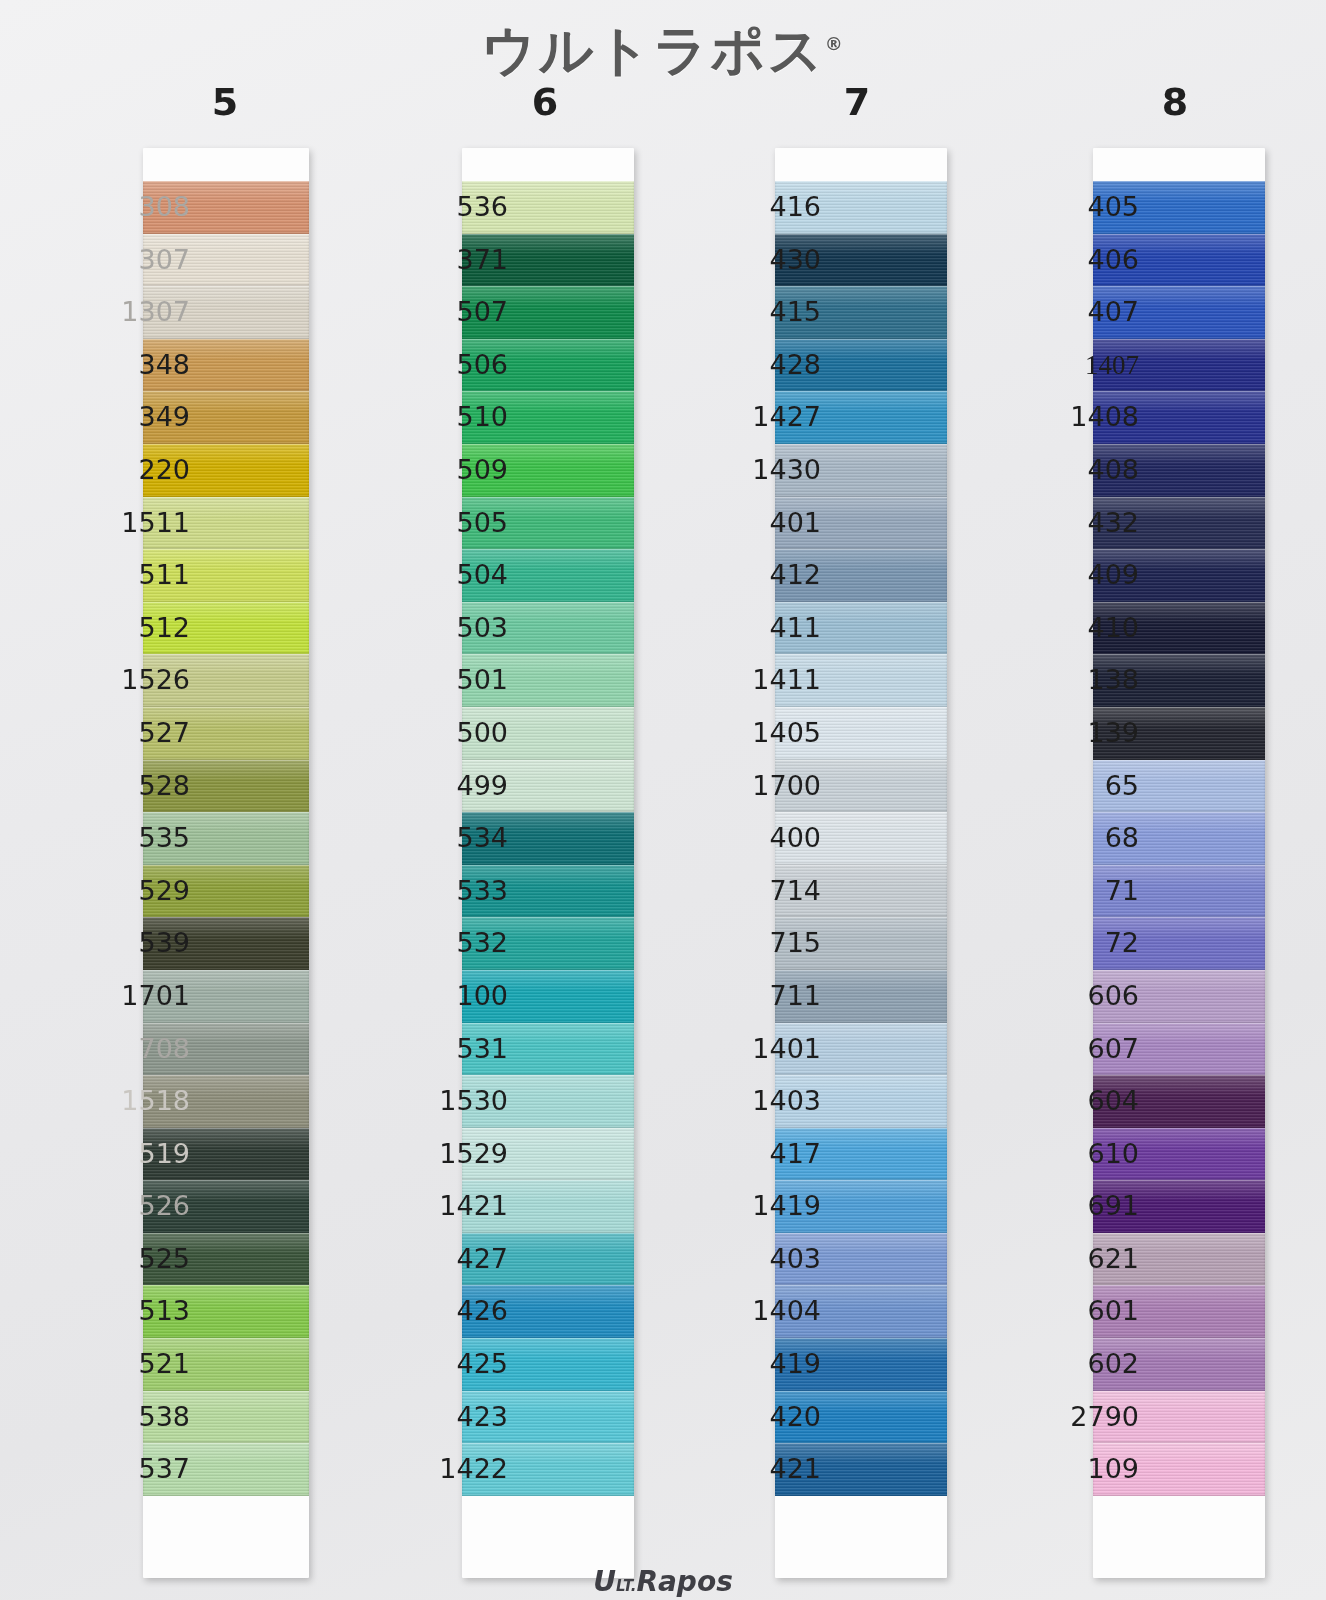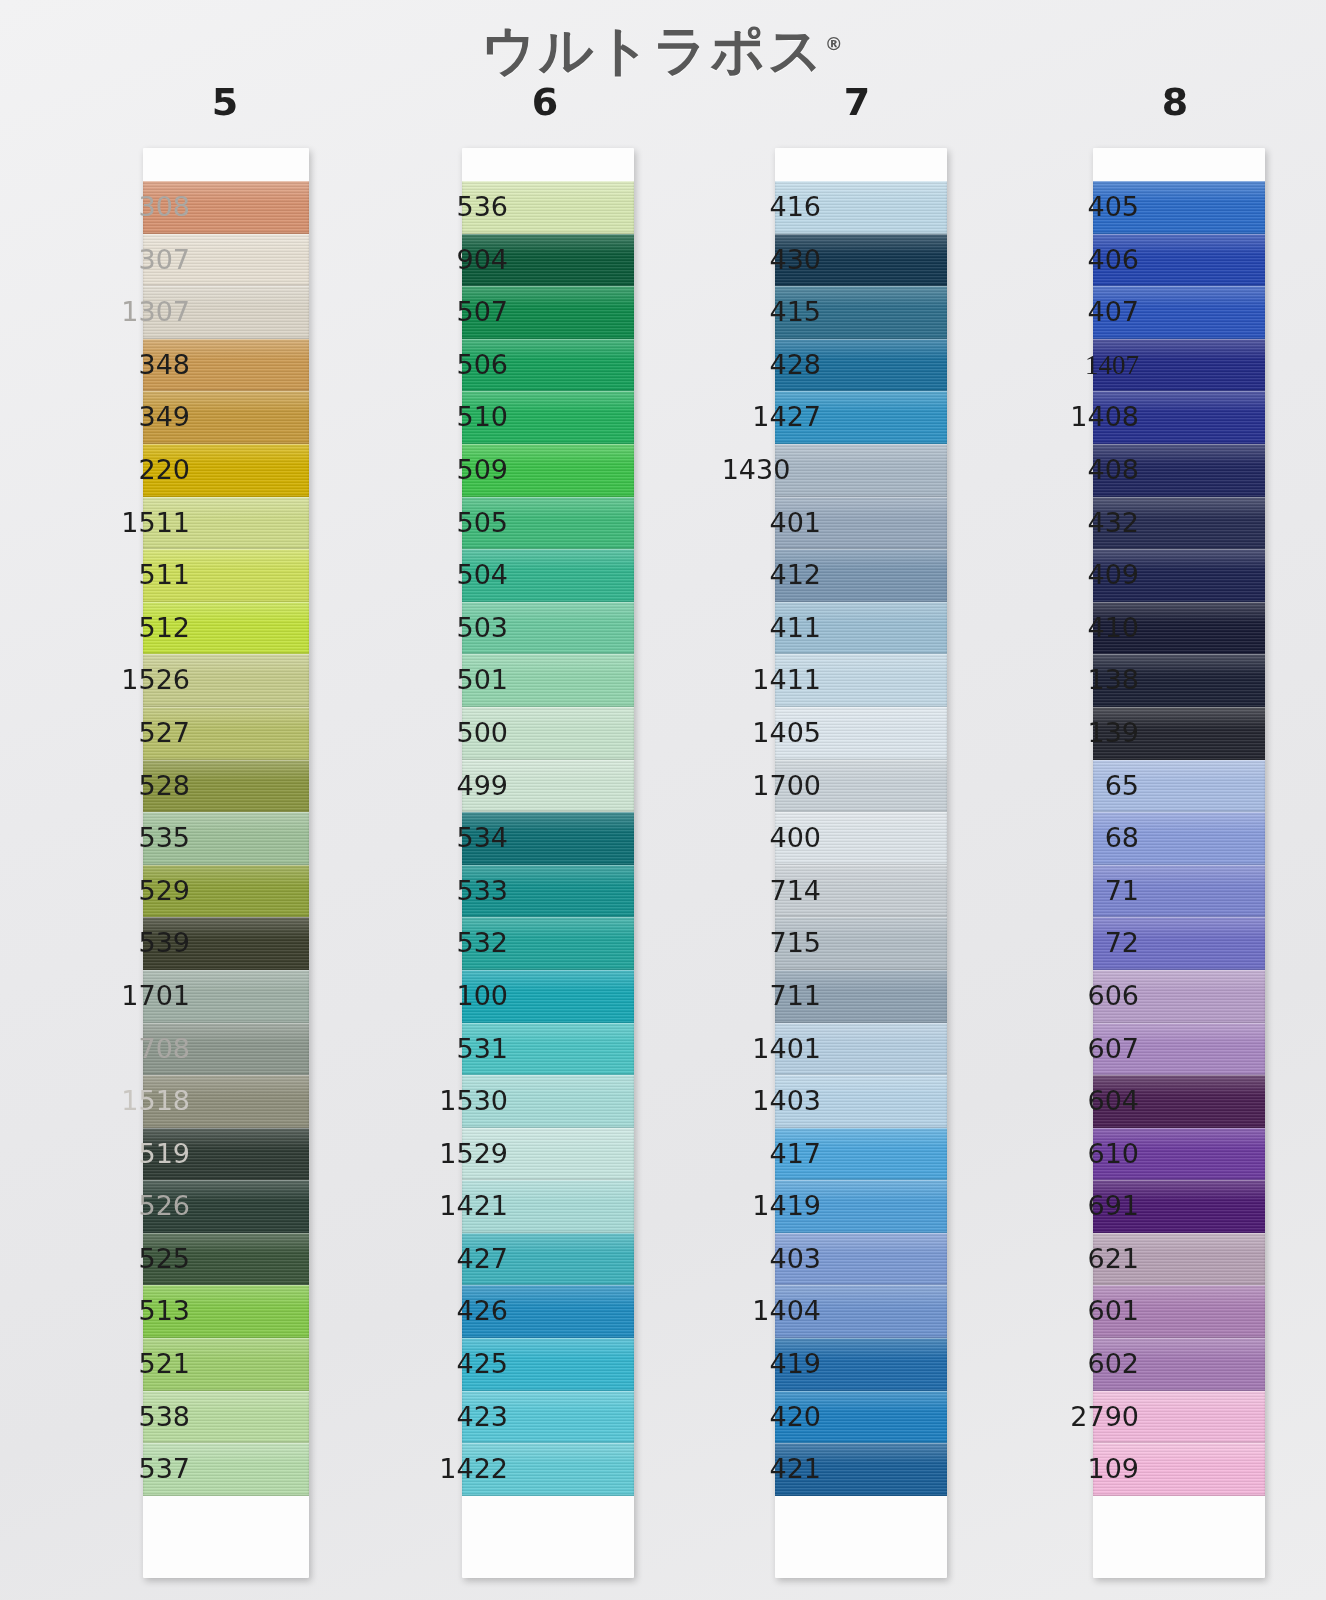--- a/index.html
+++ b/index.html
@@ -172,21 +172,21 @@
             <div class="swatch" title="1421" style="height: 52.6px; background: rgb(169, 220, 216);"></div>
             <div class="swatch" title="427" style="height: 52.6px; background: rgb(63, 178, 188);"></div>
             <div class="swatch" title="426" style="height: 52.6px; background: rgb(31, 140, 192);"></div>
             <div class="swatch" title="425" style="height: 52.6px; background: rgb(53, 182, 207);"></div>
             <div class="swatch" title="423" style="height: 52.6px; background: rgb(87, 200, 216);"></div>
             <div class="swatch" title="1422" style="height: 52.6px; background: rgb(98, 203, 214);"></div>
           </div>
         </div>
         <div class="labels" style="left: 378px; width: 130px;">
           <div class="lbl" style="height: 52.6px; line-height: 52.6px;">536</div>
-          <div class="lbl" style="height: 52.6px; line-height: 52.6px;">904</div>
+          <div class="lbl" style="height: 52.6px; line-height: 52.6px;">371</div>
           <div class="lbl" style="height: 52.6px; line-height: 52.6px;">507</div>
           <div class="lbl" style="height: 52.6px; line-height: 52.6px;">506</div>
           <div class="lbl" style="height: 52.6px; line-height: 52.6px;">510</div>
           <div class="lbl" style="height: 52.6px; line-height: 52.6px;">509</div>
           <div class="lbl" style="height: 52.6px; line-height: 52.6px;">505</div>
           <div class="lbl" style="height: 52.6px; line-height: 52.6px;">504</div>
           <div class="lbl" style="height: 52.6px; line-height: 52.6px;">503</div>
           <div class="lbl" style="height: 52.6px; line-height: 52.6px;">501</div>
           <div class="lbl" style="height: 52.6px; line-height: 52.6px;">500</div>
           <div class="lbl" style="height: 52.6px; line-height: 52.6px;">499</div>
@@ -235,21 +235,21 @@
             <div class="swatch" title="420" style="height: 52.6px; background: rgb(29, 127, 192);"></div>
             <div class="swatch" title="421" style="height: 52.6px; background: rgb(26, 95, 152);"></div>
           </div>
         </div>
         <div class="labels" style="left: 691px; width: 130px;">
           <div class="lbl" style="height: 52.6px; line-height: 52.6px;">416</div>
           <div class="lbl" style="height: 52.6px; line-height: 52.6px;">430</div>
           <div class="lbl" style="height: 52.6px; line-height: 52.6px;">415</div>
           <div class="lbl" style="height: 52.6px; line-height: 52.6px;">428</div>
           <div class="lbl" style="height: 52.6px; line-height: 52.6px;">1427</div>
-          <div class="lbl" style="height: 52.6px; line-height: 52.6px; text-align: center;">1430</div>
+          <div class="lbl" style="height: 52.6px; line-height: 52.6px;">1430</div>
           <div class="lbl" style="height: 52.6px; line-height: 52.6px;">401</div>
           <div class="lbl" style="height: 52.6px; line-height: 52.6px;">412</div>
           <div class="lbl" style="height: 52.6px; line-height: 52.6px;">411</div>
           <div class="lbl" style="height: 52.6px; line-height: 52.6px;">1411</div>
           <div class="lbl" style="height: 52.6px; line-height: 52.6px;">1405</div>
           <div class="lbl" style="height: 52.6px; line-height: 52.6px;">1700</div>
           <div class="lbl" style="height: 52.6px; line-height: 52.6px;">400</div>
           <div class="lbl" style="height: 52.6px; line-height: 52.6px;">714</div>
           <div class="lbl" style="height: 52.6px; line-height: 52.6px;">715</div>
           <div class="lbl" style="height: 52.6px; line-height: 52.6px;">711</div>
@@ -318,14 +318,17 @@
           <div class="lbl" style="height: 52.6px; line-height: 52.6px;">691</div>
           <div class="lbl" style="height: 52.6px; line-height: 52.6px;">621</div>
           <div class="lbl" style="height: 52.6px; line-height: 52.6px;">601</div>
           <div class="lbl" style="height: 52.6px; line-height: 52.6px;">602</div>
           <div class="lbl" style="height: 52.6px; line-height: 52.6px;">2790</div>
           <div class="lbl" style="height: 52.6px; line-height: 52.6px;">109</div>
         </div>
       </div>
     </div>
 
+  <div class="bottombrand">
+    <span>U</span><span class="small">LT.</span><span>Rapos</span>
+  </div>
 
 </div>
 
 </body></html>

